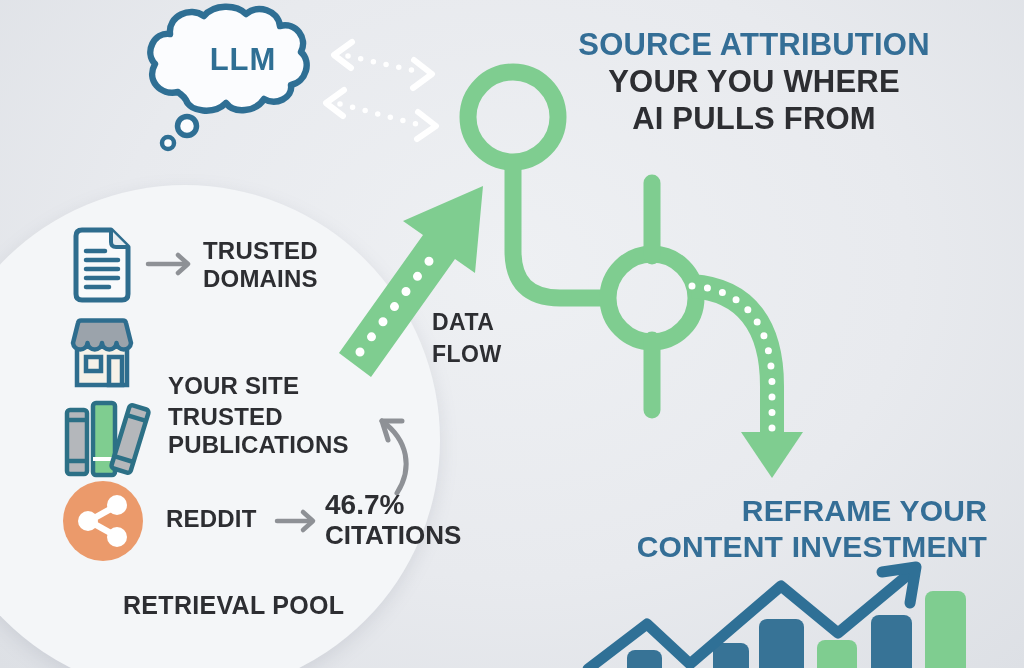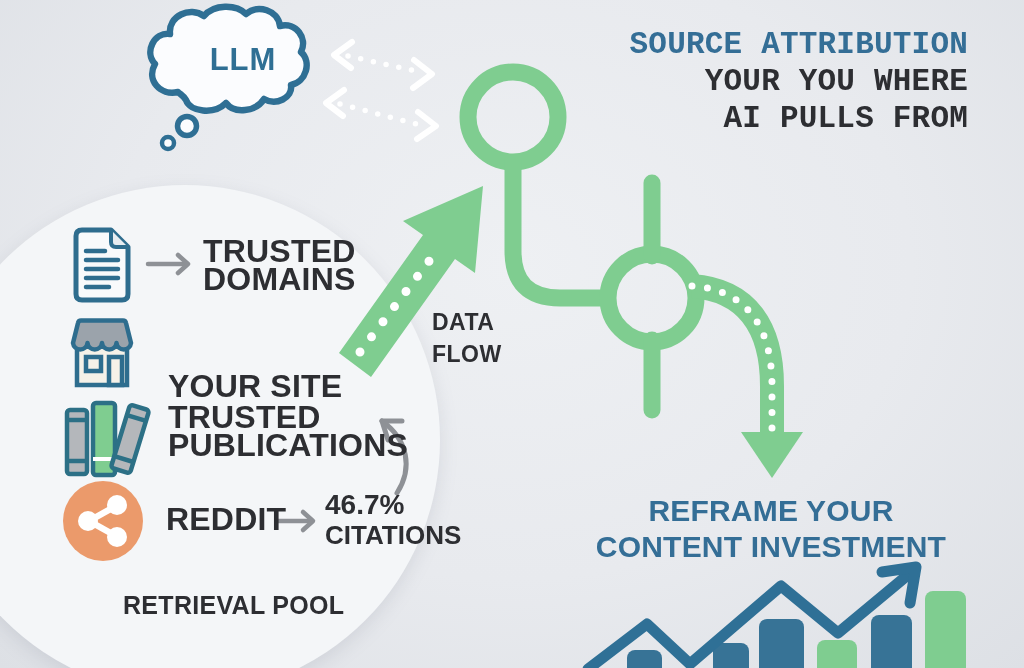--- a/index.html
+++ b/index.html
@@ -10,33 +10,33 @@
   }
   .abs{position:absolute;}
   svg{display:block;}
   .pool-circle{
     position:absolute;left:-70px;top:185px;width:510px;height:510px;border-radius:50%;
     background:#f4f6f8;box-shadow:0 6px 18px rgba(120,130,145,0.18);
   }
   .overlay{position:absolute;left:0;top:0;pointer-events:none;}
   .txt{position:absolute;font-weight:700;color:#2d2e32;}
   .llm-label{left:182px;top:42px;width:122px;text-align:center;font-size:31px;color:#2f6f94;letter-spacing:1px;}
-  .headline{left:540px;top:26px;width:428px;text-align:right;font-size:31px;line-height:37px;letter-spacing:0.2px;font-family:Liberation Mono, monospace;}
+  .headline{left:540px;top:26px;width:428px;text-align:center;font-size:31px;line-height:37px;letter-spacing:0.2px;}
   .headline .hl-blue{color:#346e96;}
-  .pool-label{font-size:32px;line-height:28px;letter-spacing:0.2px;}
+  .pool-label{font-size:24px;line-height:28px;letter-spacing:0.2px;}
   .lbl-trusted{left:203px;top:237px;width:178px;}
   .lbl-yoursite{left:168px;top:336px;width:220px;margin-top:36px;}
   .lbl-industry{left:168px;top:403px;width:218px;}
   .lbl-reddit{left:166px;top:505px;width:130px;}
   .stat{left:325px;top:489px;width:170px;line-height:31px;}
   .stat .stat-value{font-size:28px;}
   .stat .stat-label{font-size:26px;}
   .pool-title{left:78px;top:591px;font-size:25px;letter-spacing:0.3px;margin-left:45px;}
   .data-flow{left:432px;top:306px;font-size:23px;line-height:32px;letter-spacing:0.5px;}
-  .footer-title{left:555px;top:493px;width:432px;text-align:center;font-size:30px;line-height:36px;color:#346e96;letter-spacing:0.2px;}
+  .footer-title{left:555px;top:493px;width:432px;text-align:right;font-size:30px;line-height:36px;color:#346e96;letter-spacing:0.2px;}
   .share-badge{left:63px;top:481px;width:80px;height:80px;border-radius:50%;background:#eb9a6b;}
   .bars{position:absolute;left:0;top:0;width:1024px;height:668px;}
   .bar{position:absolute;bottom:0;border-radius:8px 8px 0 0;}
   .icon-doc{left:68px;top:226px;}
   .icon-store{left:63px;top:315px;}
   .icon-books{left:58px;top:393px;}
 </style>
 </head>
 <body>
 

